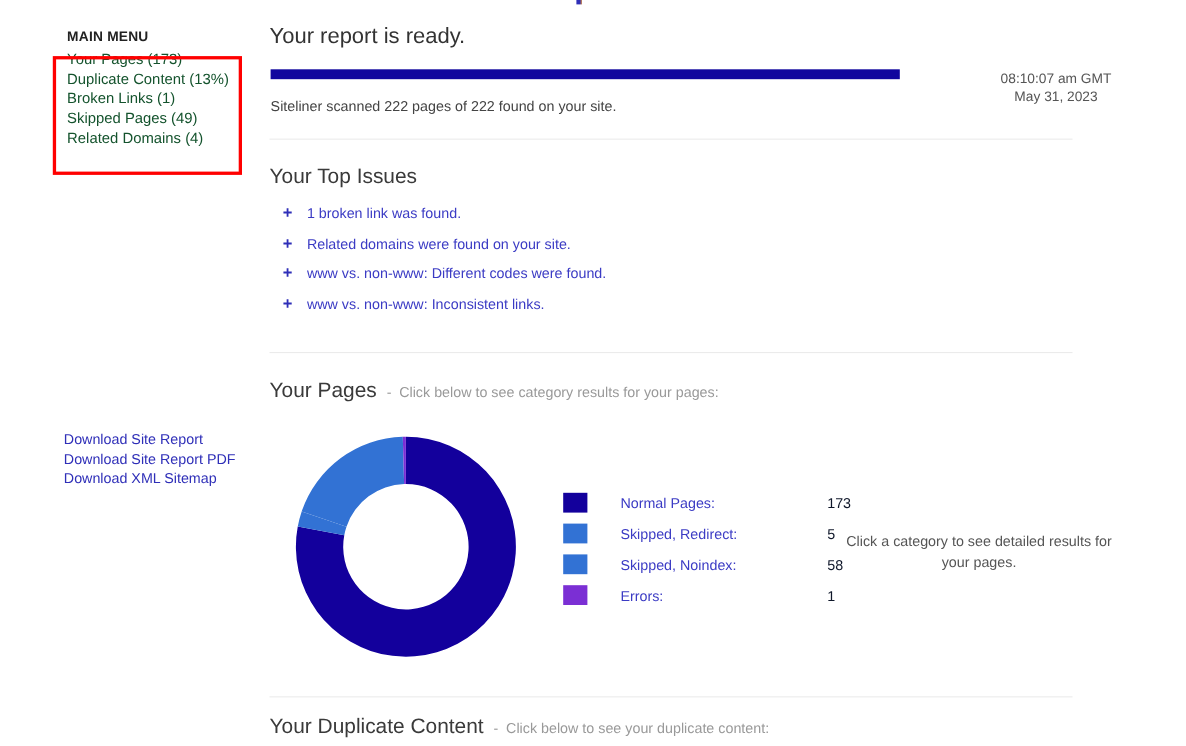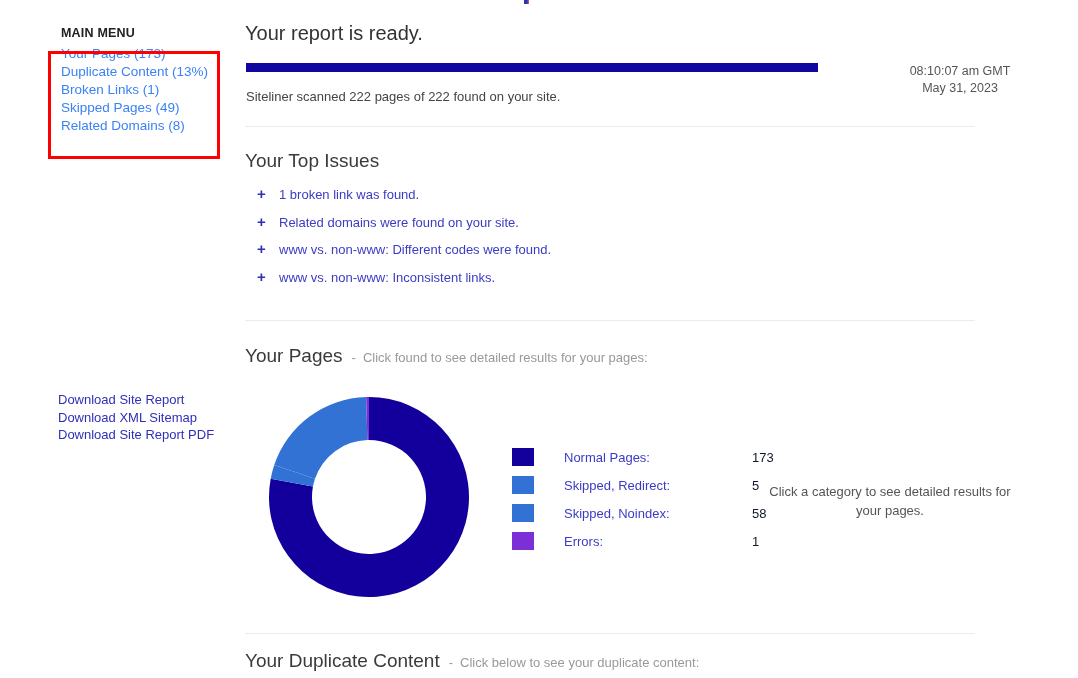--- a/index.html
+++ b/index.html
@@ -46,21 +46,21 @@
   .menu-list {
     position: absolute;
     left: 61px;
     top: 45px;
     width: 175px;
   }
   .menu-item {
     display: block;
     font-size: 13.5px;
     line-height: 18px;
-    color: #3b82f6;
+    color: #14532d;
     text-decoration: none;
     white-space: nowrap;
   }
   .menu-item.current {
     color: #1a1a1a;
     font-weight: normal;
   }
   .menu-item.current .chev {
     color: #1a1a1a;
     font-size: 11px;
@@ -278,29 +278,29 @@
 
 <div class="sidebar">
 
   <div class="menu-heading">MAIN MENU</div>
 
   <div class="menu-list">
     <a class="menu-item" href="#">Your Pages (173)</a>
     <a class="menu-item" href="#">Duplicate Content (13%)</a>
     <a class="menu-item" href="#">Broken Links (1)</a>
     <a class="menu-item" href="#">Skipped Pages (49)</a>
-    <a class="menu-item" href="#">Related Domains (8)</a>
+    <a class="menu-item" href="#">Related Domains (4)</a>
   </div>
 
   <div class="annot-box"></div>
 
   <div class="downloads">
     <a class="download-link" href="#">Download Site Report</a>
+    <a class="download-link" href="#">Download Site Report PDF</a>
     <a class="download-link" href="#">Download XML Sitemap</a>
-    <a class="download-link" href="#">Download Site Report PDF</a>
   </div>
 </div>
 
 <div class="main">
 
   <div class="h1">Your report is ready.</div>
 
   <div class="progress-track">
     <div class="progress-fill" id="progress-fill" style="width: 100%;"></div>
   </div>
@@ -333,21 +333,21 @@
       <span class="plus-icon">+</span>
       <span class="issue-text">www vs. non-www: Inconsistent links.</span>
     </a>
   </div>
 
   <div class="divider d2"></div>
 
   <div class="sec-head pages">
     <span class="sec-title">Your Pages</span>
     <span class="sec-dash">-</span>
-    <span class="sec-sub">Click found to see detailed results for your pages:</span>
+    <span class="sec-sub">Click below to see category results for your pages:</span>
   </div>
 
   <div class="donut-wrap">
     <svg class="donut-svg" id="donut-svg" width="210" height="210" viewBox="0 0 210 210">
         <path d="M 105 5 A 100 100 0 1 1 6.687428220429581 86.70688025276131 L 48.961834085644874 94.57292174407394 A 56.99999999999999 56.99999999999999 0 1 0 105 48.00000000000001 Z" fill="#13009c"></path>
         <path d="M 6.687428220429581 86.70688025276131 A 100 100 0 0 1 10.250275327957027 73.02360754287545 L 50.99265693693552 86.773456299439 A 56.99999999999999 56.99999999999999 0 0 0 48.961834085644874 94.57292174407394 Z" fill="#3272d4"></path>
         <path d="M 10.250275327957027 73.02360754287545 A 100 100 0 0 1 102.17011419168817 5.040049288167836 L 103.38696508926226 48.02282809425568 A 56.99999999999999 56.99999999999999 0 0 0 50.99265693693552 86.773456299439 Z" fill="#3272d4"></path>
         <path d="M 102.17011419168817 5.040049288167836 A 100 100 0 0 1 104.99999999999999 5 L 104.99999999999999 48.00000000000001 A 56.99999999999999 56.99999999999999 0 0 0 103.38696508926226 48.02282809425568 Z" fill="#7b2fd4"></path>
       </svg>
   </div>

